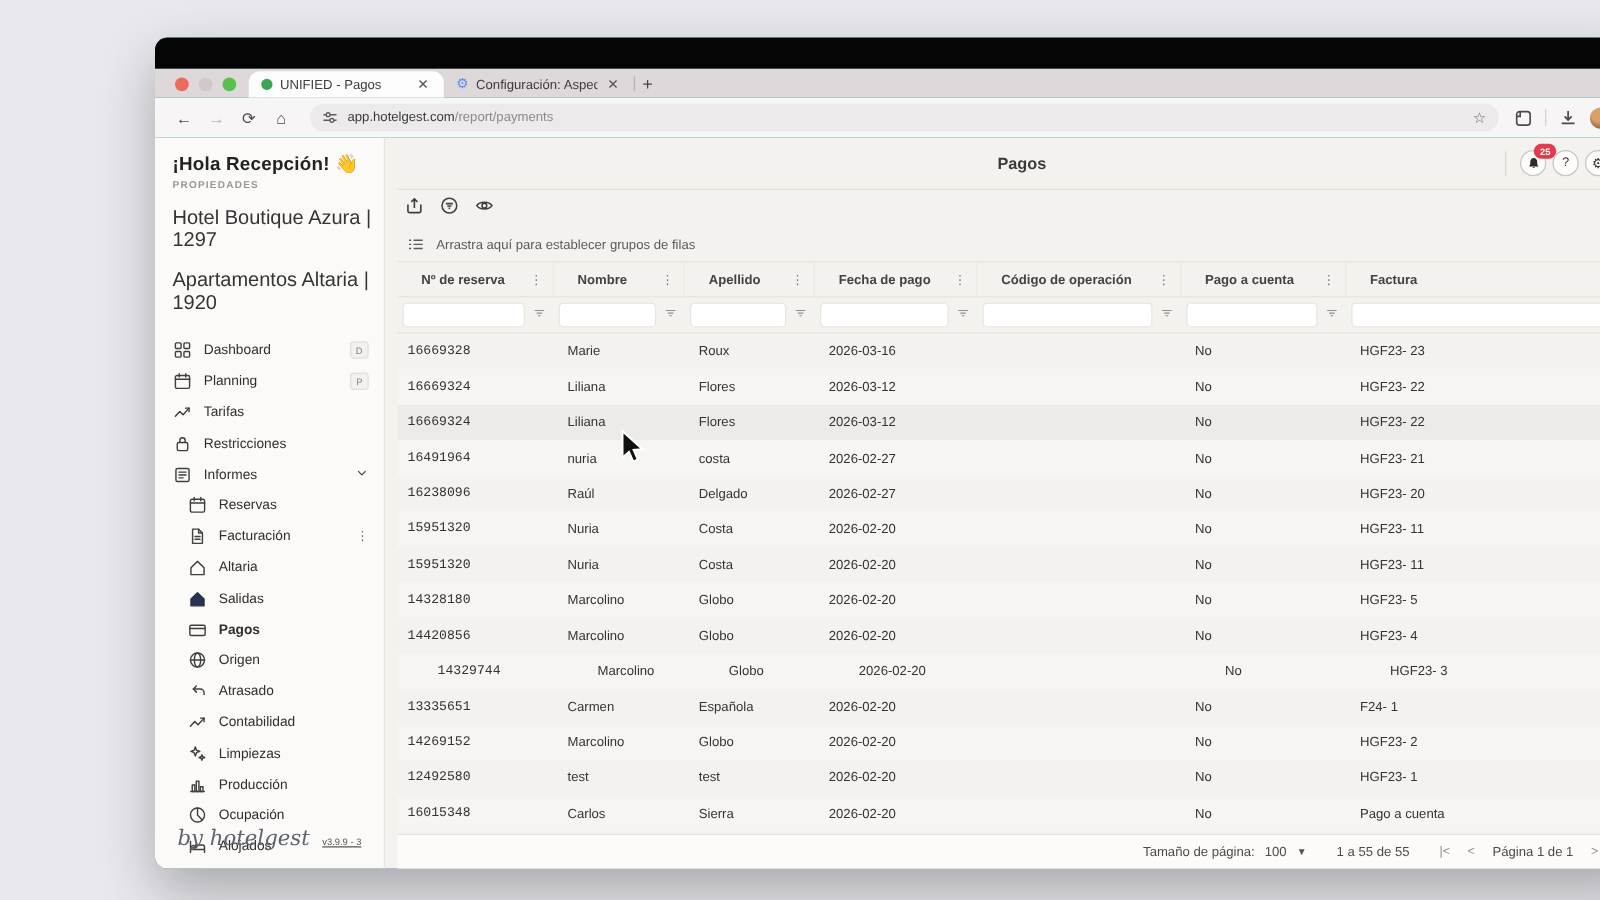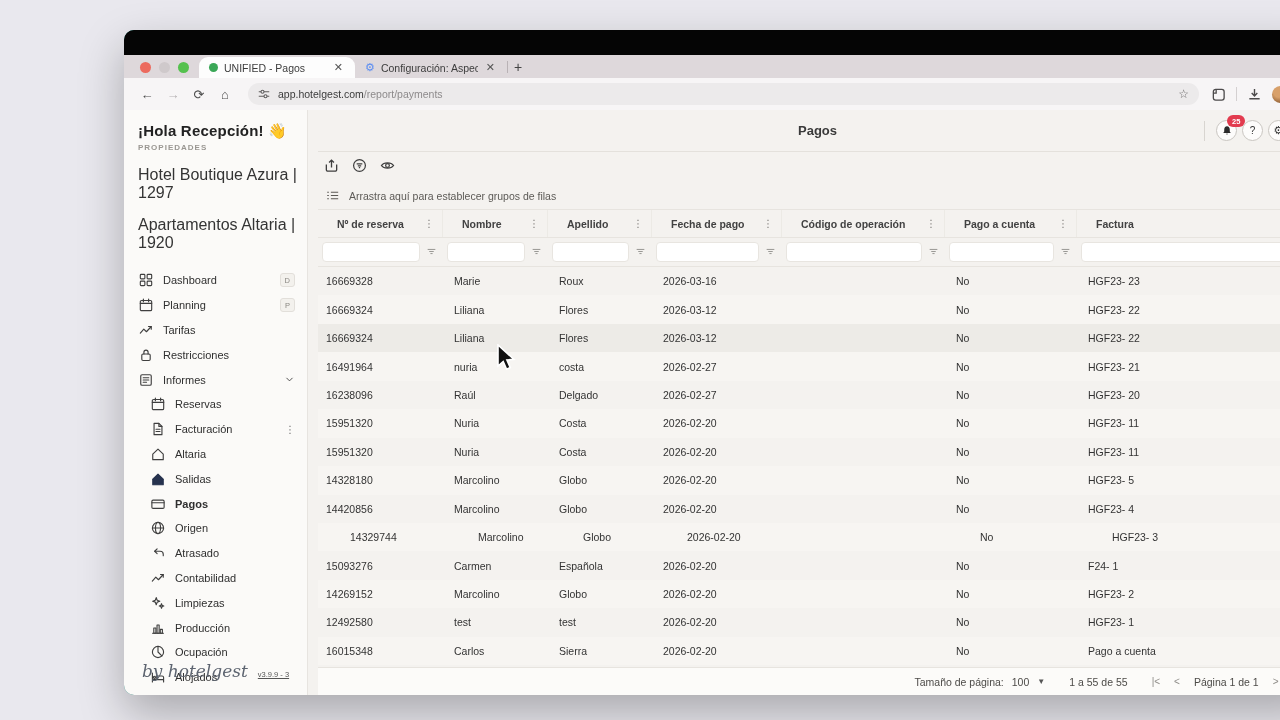--- a/index.html
+++ b/index.html
@@ -97,21 +97,21 @@
   .fcell input { flex:1; height:20px; min-width:0; border:1px solid #e8e5e0; border-radius:4px;
                  background:#fff; outline:none; padding:0 6px; font-size:10px; }
   .fcell .funnel { flex:none; margin-left:6px; }
   .fcell .funnel svg { width:11px; height:11px; }
 
   .rows { flex:1; }
   .row { height:28.45px; display:flex; align-items:center; }
   .row.stripe { background:#f7f5f2; }
   .row.hovered { background:#edebe7; }
   .cell { font-size:10.5px; color:#333; padding-left:11px; white-space:nowrap; overflow:hidden; }
-  .cell.c0 { padding-left:8px; }
+  .cell.c0 { padding-left:8px;font-family:Liberation Mono, monospace; }
 
   .scroll-thumb { position:absolute; right:1px; top:188px; width:6px; height:90px;
                   border-radius:3px; background:#9b9b9b; }
 
   .footerbar { height:28px; background:#fcfbf9; border-top:1px solid #e7e4df;
                display:flex; align-items:center; justify-content:flex-end; gap:14px;
                font-size:10.5px; color:#4d4b48; padding-right:16px; }
   .pgsize { display:flex; align-items:center; gap:8px; }
   .pgsize .caret { font-size:8px; color:#555; }
   .pager { display:flex; align-items:center; gap:14px; }
@@ -559,21 +559,21 @@
             <div class="row stripe">
               <div class="cell c0" style="width: 125px; margin-left: 24px;">14329744</div>
               <div class="cell c1" style="width: 105px;">Marcolino</div>
               <div class="cell c2" style="width: 104px;">Globo</div>
               <div class="cell c3" style="width: 130px;">2026-02-20</div>
               <div class="cell c4" style="width: 163px;"></div>
               <div class="cell c5" style="width: 132px;">No</div>
               <div class="cell c6" style="width: 75px; flex: 1 1 0%;">HGF23- 3</div>
             </div>
             <div class="row">
-              <div class="cell c0" style="width: 125px;">15093276</div>
+              <div class="cell c0" style="width: 125px;">13335651</div>
               <div class="cell c1" style="width: 105px;">Carmen</div>
               <div class="cell c2" style="width: 104px;">Española</div>
               <div class="cell c3" style="width: 130px;">2026-02-20</div>
               <div class="cell c4" style="width: 163px;"></div>
               <div class="cell c5" style="width: 132px;">No</div>
               <div class="cell c6" style="width: 75px; flex: 1 1 0%;">F24- 1</div>
             </div>
             <div class="row stripe">
               <div class="cell c0" style="width: 125px;">14269152</div>
               <div class="cell c1" style="width: 105px;">Marcolino</div>

